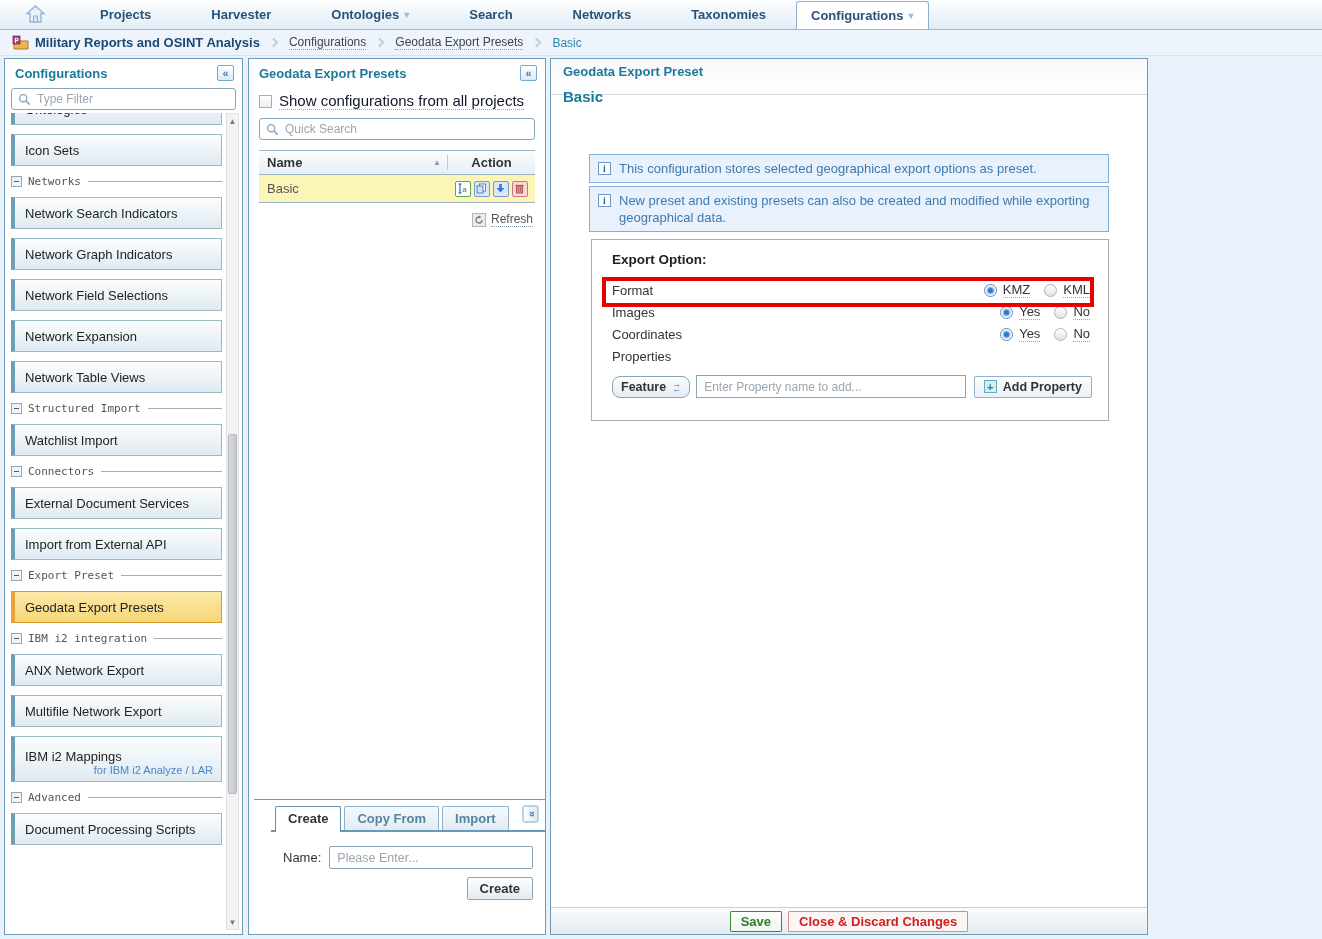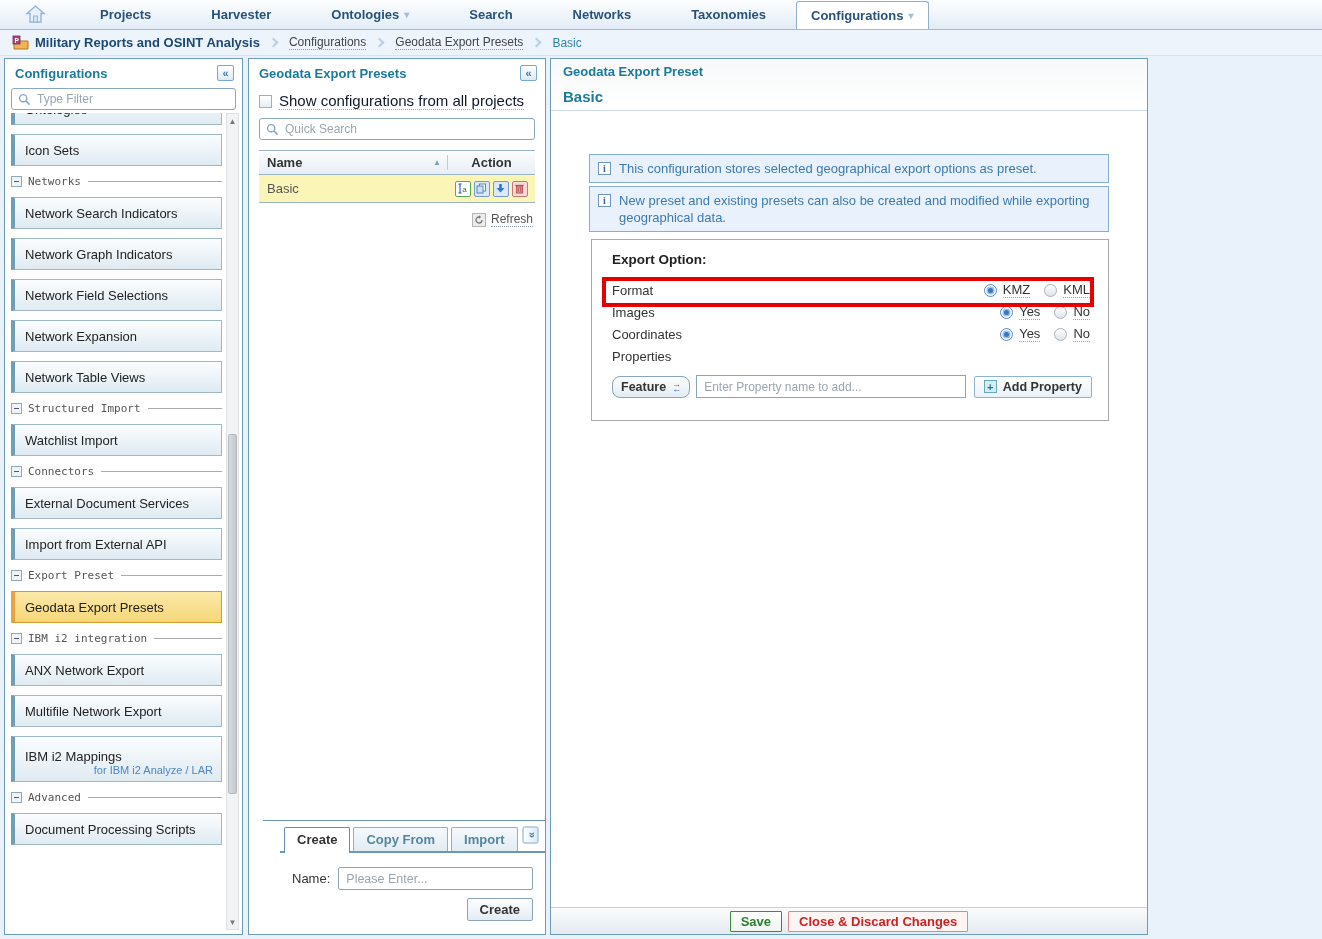--- a/index.html
+++ b/index.html
@@ -93,40 +93,40 @@
   .aicon { width:16px; height:16px; border-radius:2px; display:flex; align-items:center;
     justify-content:center; cursor:pointer; }
   .aicon.rename { border:1px solid #55aa55; background:#fff; }
   .aicon.copy, .aicon.export { border:1px solid #7799cc; background:#dce8f8; }
   .aicon.del { border:1px solid #cc7777; background:#f6dada; }
   .refreshrow { display:flex; justify-content:flex-end; align-items:center; margin:9px 12px 16px 0; gap:5px; }
   .ricon { width:14px; height:14px; border:1px solid #b5b5b5; background:#ececec;
     display:flex; align-items:center; justify-content:center; cursor:pointer; }
   .rlink { font-size:12px; color:#555; border-bottom:1px dotted #8899aa; cursor:pointer; }
 
-  .createpane { position:absolute; left:14px; right:0; bottom:0; height:114px; border-top:1px solid #6b98b4;padding-left:17px; }
+  .createpane { position:absolute; left:5px; right:0; bottom:0; height:135px; border-top:1px solid #6b98b4;padding-left:17px; }
   .tabsrow { display:flex; align-items:flex-end; padding:4px 6px 0 4px; border-bottom:2px solid #6b98b4; position:relative; }
   .tab { font-weight:bold; font-size:13px; padding:4px 12px; margin-right:3px; cursor:pointer;
     border:1px solid #8fb0c8; border-bottom:none; border-radius:2px 2px 0 0;
     background:linear-gradient(#f5f9fc,#e2ecf4); color:#56859e; }
   .tab.active { background:#fff; color:#333; border-color:#5e8fae; position:relative; top:2px;
     padding-bottom:6px; }
   .tabsrow .sqbtn { position:absolute; right:6px; top:6px; }
   .namerow { display:flex; align-items:center; margin:14px 12px 0 12px; }
   .namerow label { font-size:13px; color:#333; margin-right:8px; }
   .namerow input { flex:1; height:23px; border:1px solid #8aa5b8; border-radius:2px; padding:0 7px;
     font-size:12.5px; font-family:"Liberation Sans",sans-serif; color:#333; outline:none; }
   .namerow input::placeholder { color:#9aa6b0; }
   .createbtnrow { display:flex; justify-content:flex-end; margin:8px 12px 0 0; }
   .btn { border:1px solid #8aa5b8; border-radius:2px; background:linear-gradient(#fdfefe,#e3ecf3);
     font-weight:bold; font-size:13px; color:#333; padding:3px 12px; cursor:pointer;
     font-family:"Liberation Sans",sans-serif; }
 
   
-  .detail-head { height:52px; background:linear-gradient(#f7f8f9,#ffffff);
+  .detail-head { height:36px; background:linear-gradient(#f7f8f9,#ffffff);
     border-bottom:1px solid #cdd8e0; padding:5px 0 0 12px; }
   .detail-title { color:#1b7a9a; font-weight:bold; font-size:13px; }
   .detail-name { color:#1b7a9a; font-weight:bold; font-size:15px; margin-top:9px; }
   .infobox { position:absolute; left:38px; width:520px; background:#e9f2fc; border:1px solid #86add4;
     color:#3d7ab0; font-size:13px; padding:5px 10px 5px 8px; display:flex; gap:8px; line-height:17px; }
   .iicon { flex:none; width:13px; height:13px; border:1px solid #6f98c9; background:#fff;
     color:#336699; font-size:10px; font-weight:bold; display:flex; align-items:center;
     justify-content:center; margin-top:2px; font-family:"Liberation Serif",serif; }
   .exportbox { position:absolute; left:40px; top:180px; width:518px; height:182px;
     border:1px solid #ababab; background:#fff; padding:12px 16px 0 20px; }

